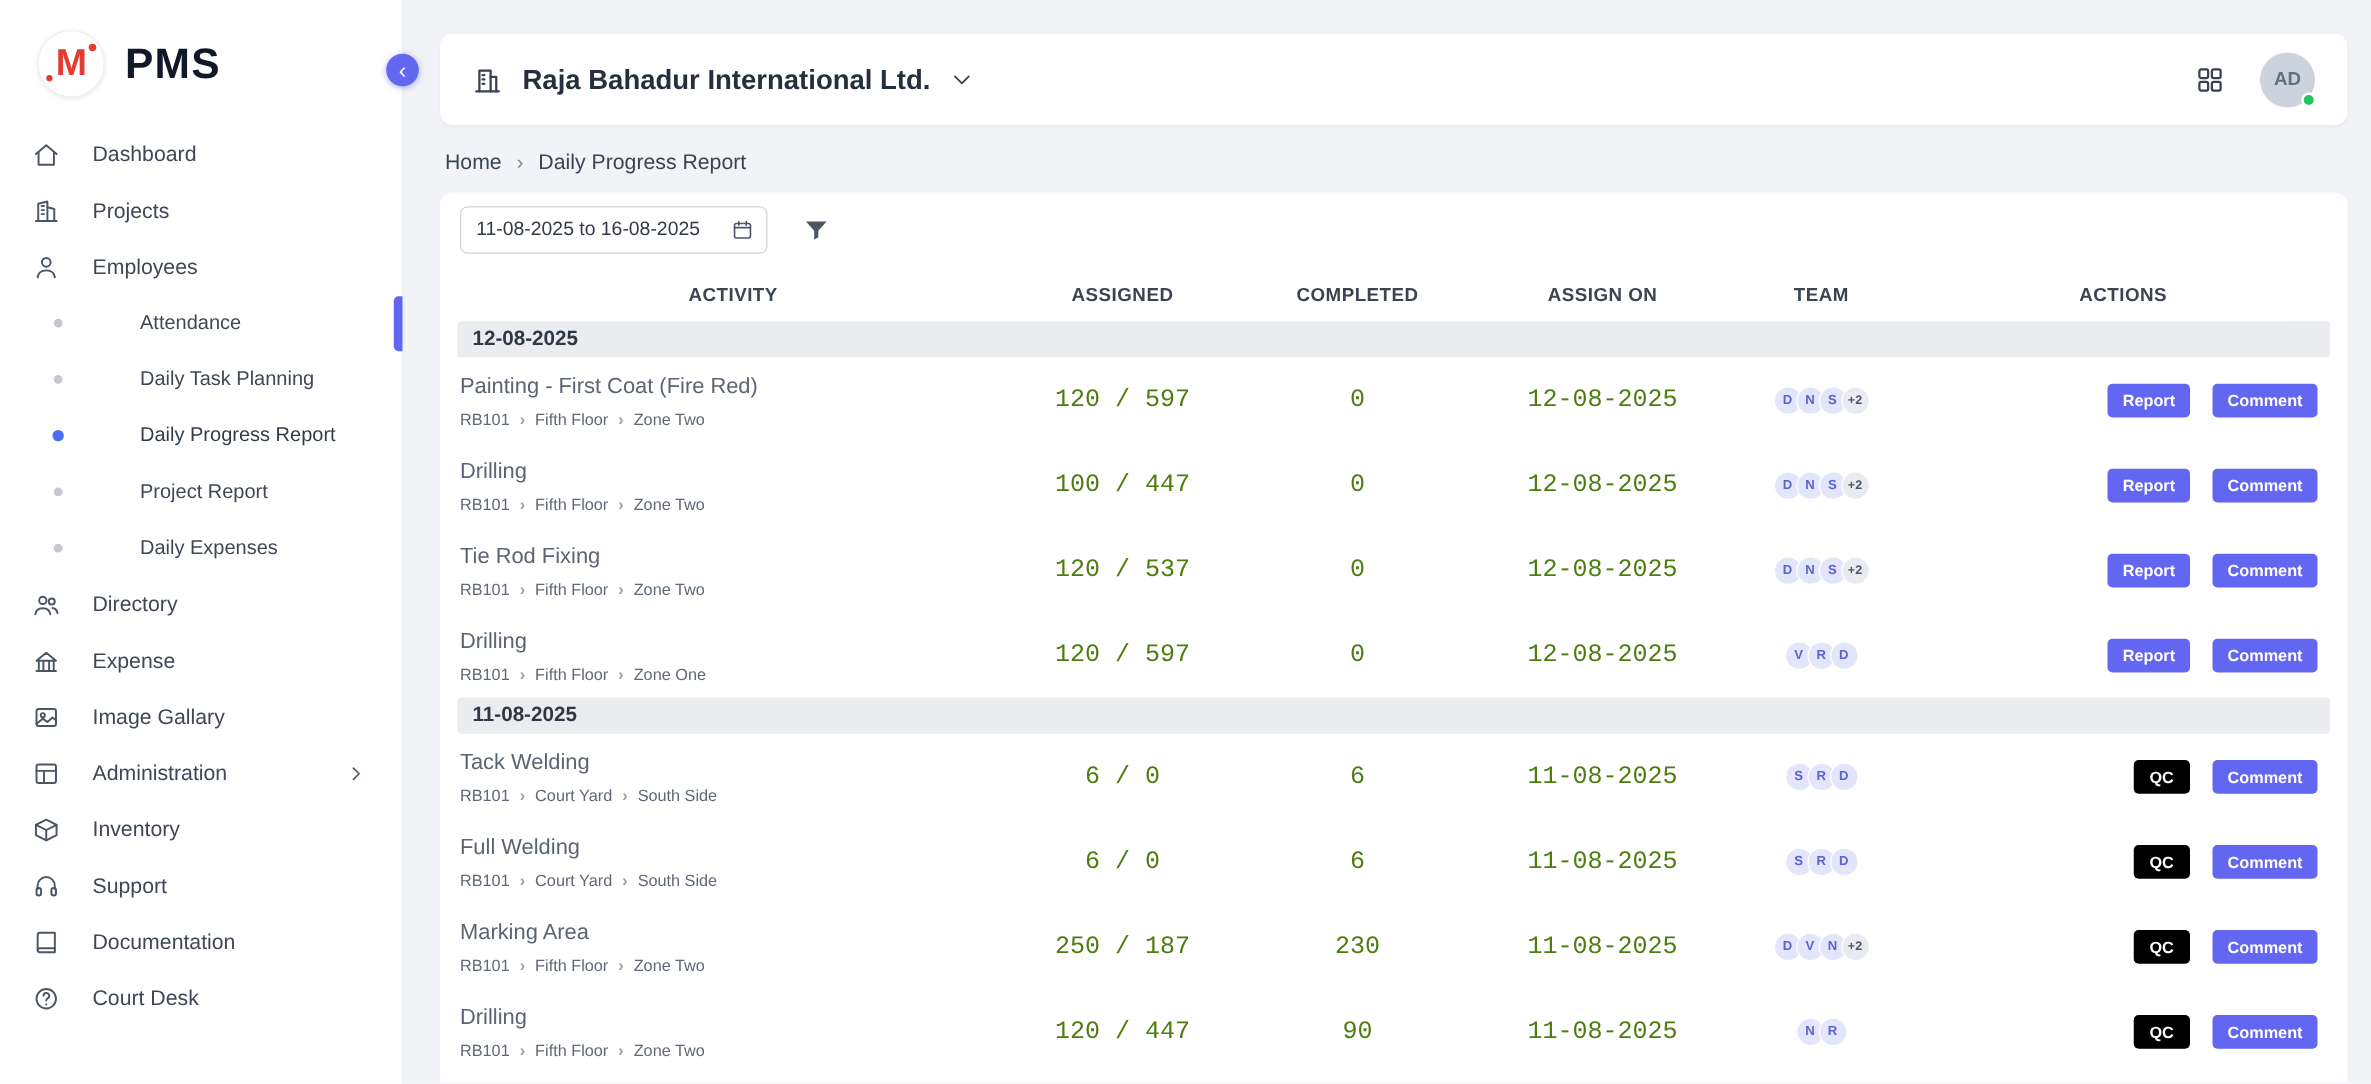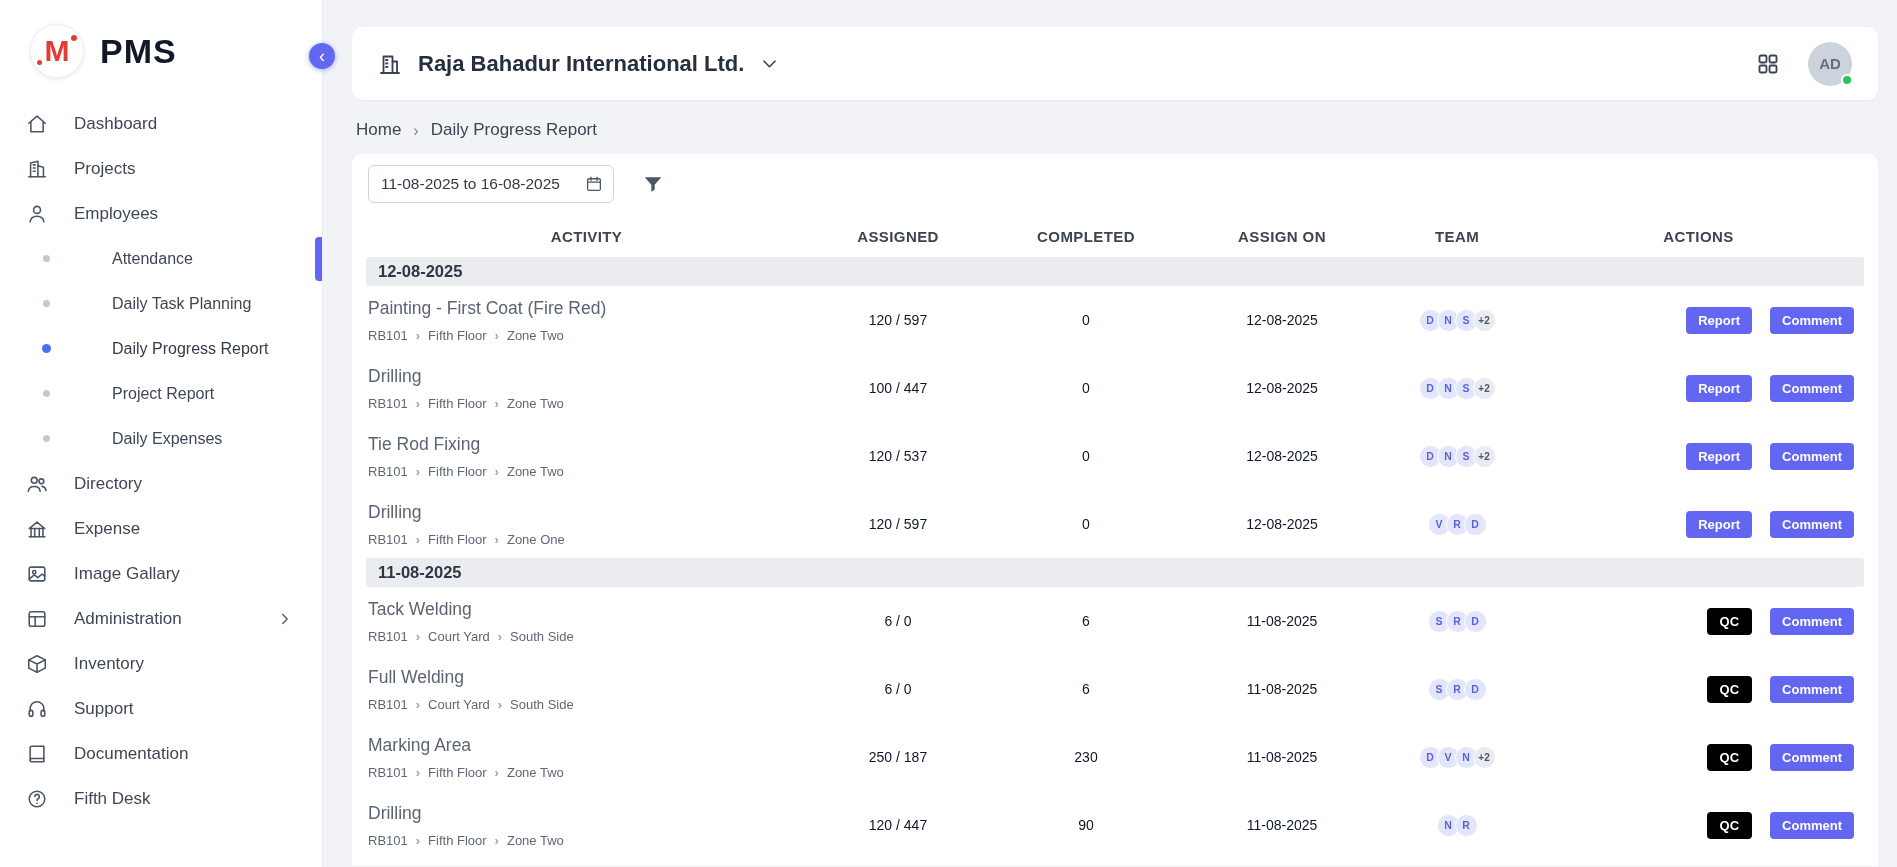--- a/index.html
+++ b/index.html
@@ -105,21 +105,21 @@
     height:29px; background:#ebecf0; border-radius:3px;
     display:flex; align-items:center; padding:0 12px;
     font-size:16.5px; font-weight:700; color:#2f3744;
   }
 
   .row { min-height:68px; }
   .activity-cell { display:flex; flex-direction:column; justify-content:center; gap:9px; padding-left:2px; }
   .activity-title { font-size:17.5px; color:#5b6472; }
   .activity-path { display:flex; align-items:center; gap:8px; font-size:13px; color:#5f6877; }
   .path-sep { color:#9aa1ad; font-size:13px; font-weight:700; }
-  .cell-center { text-align:center; font-size:14px; color:#0f172a; }
+  .cell-center { text-align:center; font-size:20px; color:#4d7c0f;font-family:Liberation Mono, monospace; }
 
   .team-cell { display:flex; justify-content:center; align-items:center; }
   .badge {
     width:23px; height:23px; border-radius:50%;
     background:#e3e6fb; color:#5b63d3; font-size:10.5px; font-weight:700;
     display:flex; align-items:center; justify-content:center;
     border:1.5px solid #fff; margin-left:-5px;
   }
   .badge:first-child { margin-left:0; }
   .badge.extra { background:#e9ebf0; color:#4b5563; font-size:10px; }
@@ -246,21 +246,21 @@
           <path d="M4.5 18.5a2 2 0 0 0 2 2h13V17h-13a2 2 0 0 0-2 1.5z"></path>
         </svg>
       <span>Documentation</span>
     </div>
     <div class="menu-item">
       <svg class="ic" viewBox="0 0 24 24">
           <circle cx="12" cy="12" r="8.5"></circle>
           <path d="M9.6 9.3a2.5 2.5 0 1 1 3.6 2.4c-.9.5-1.2 1-1.2 1.9"></path>
           <path d="M12 16.8v.2"></path>
         </svg>
-      <span>Fifth Desk</span>
+      <span>Court Desk</span>
     </div>
   </nav>
 
   <div class="active-bar"></div>
 </aside>
 
 <button class="collapse-btn">‹</button>
 
 <div class="main">
 

